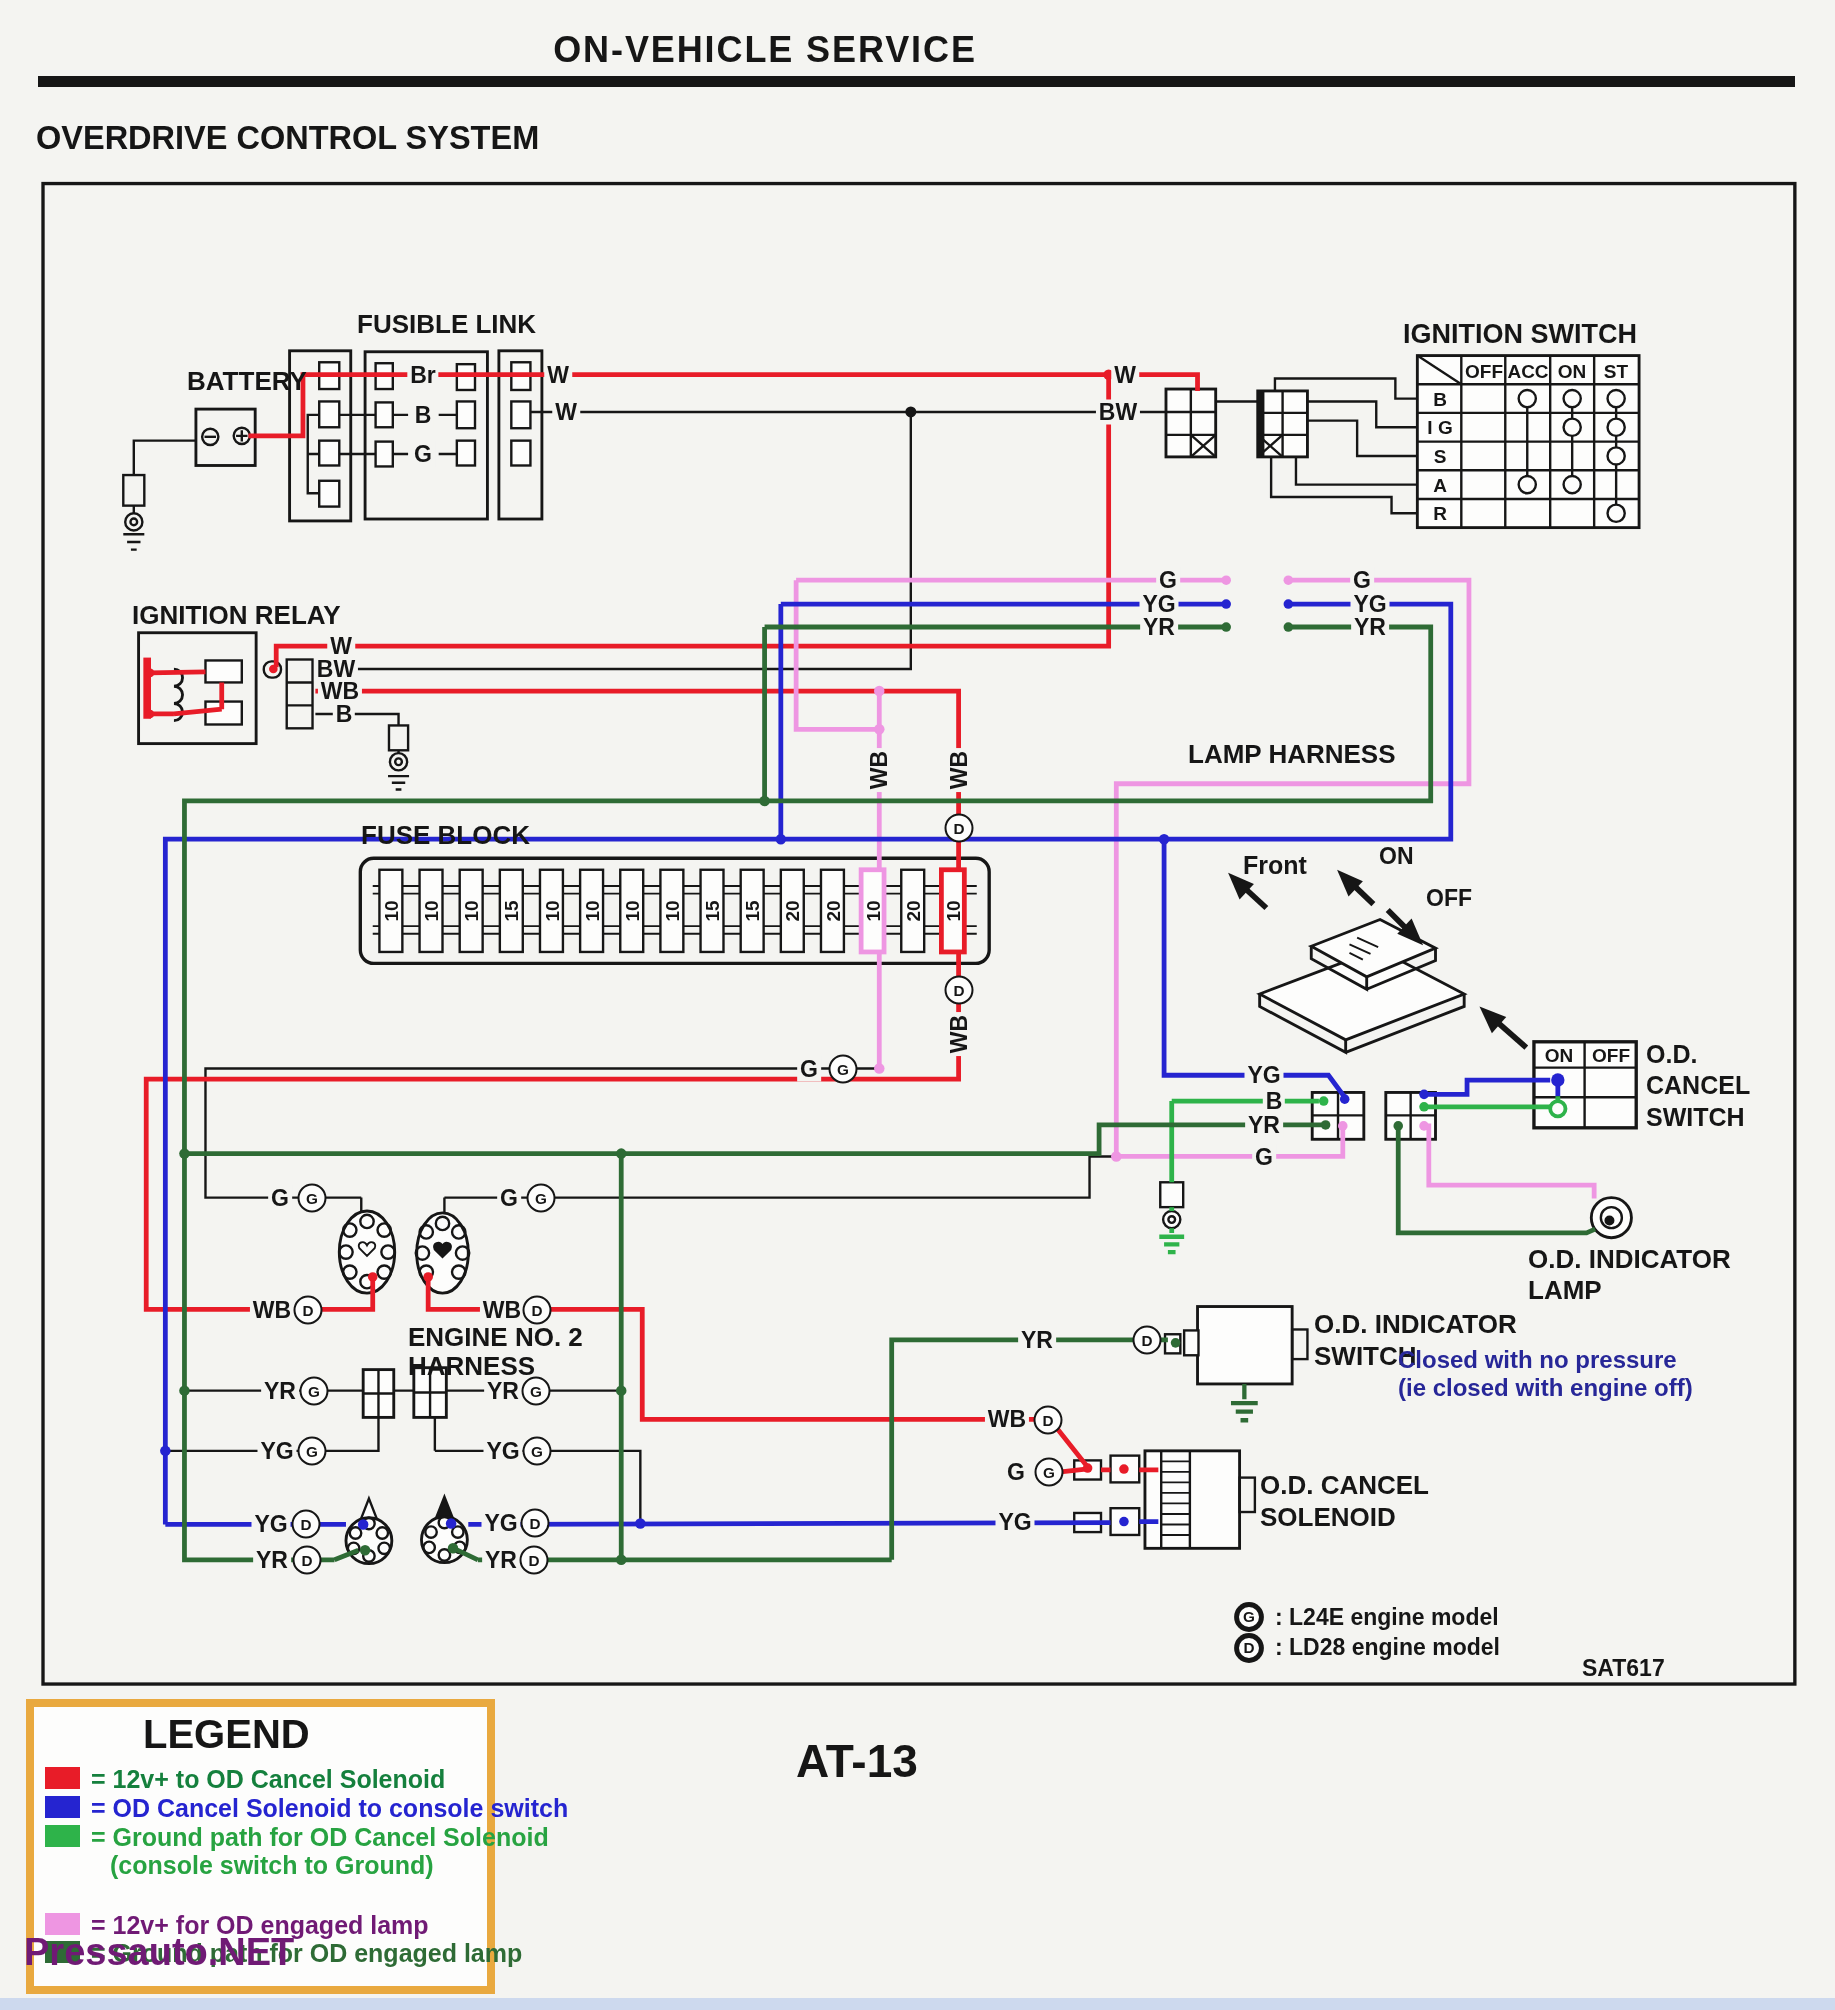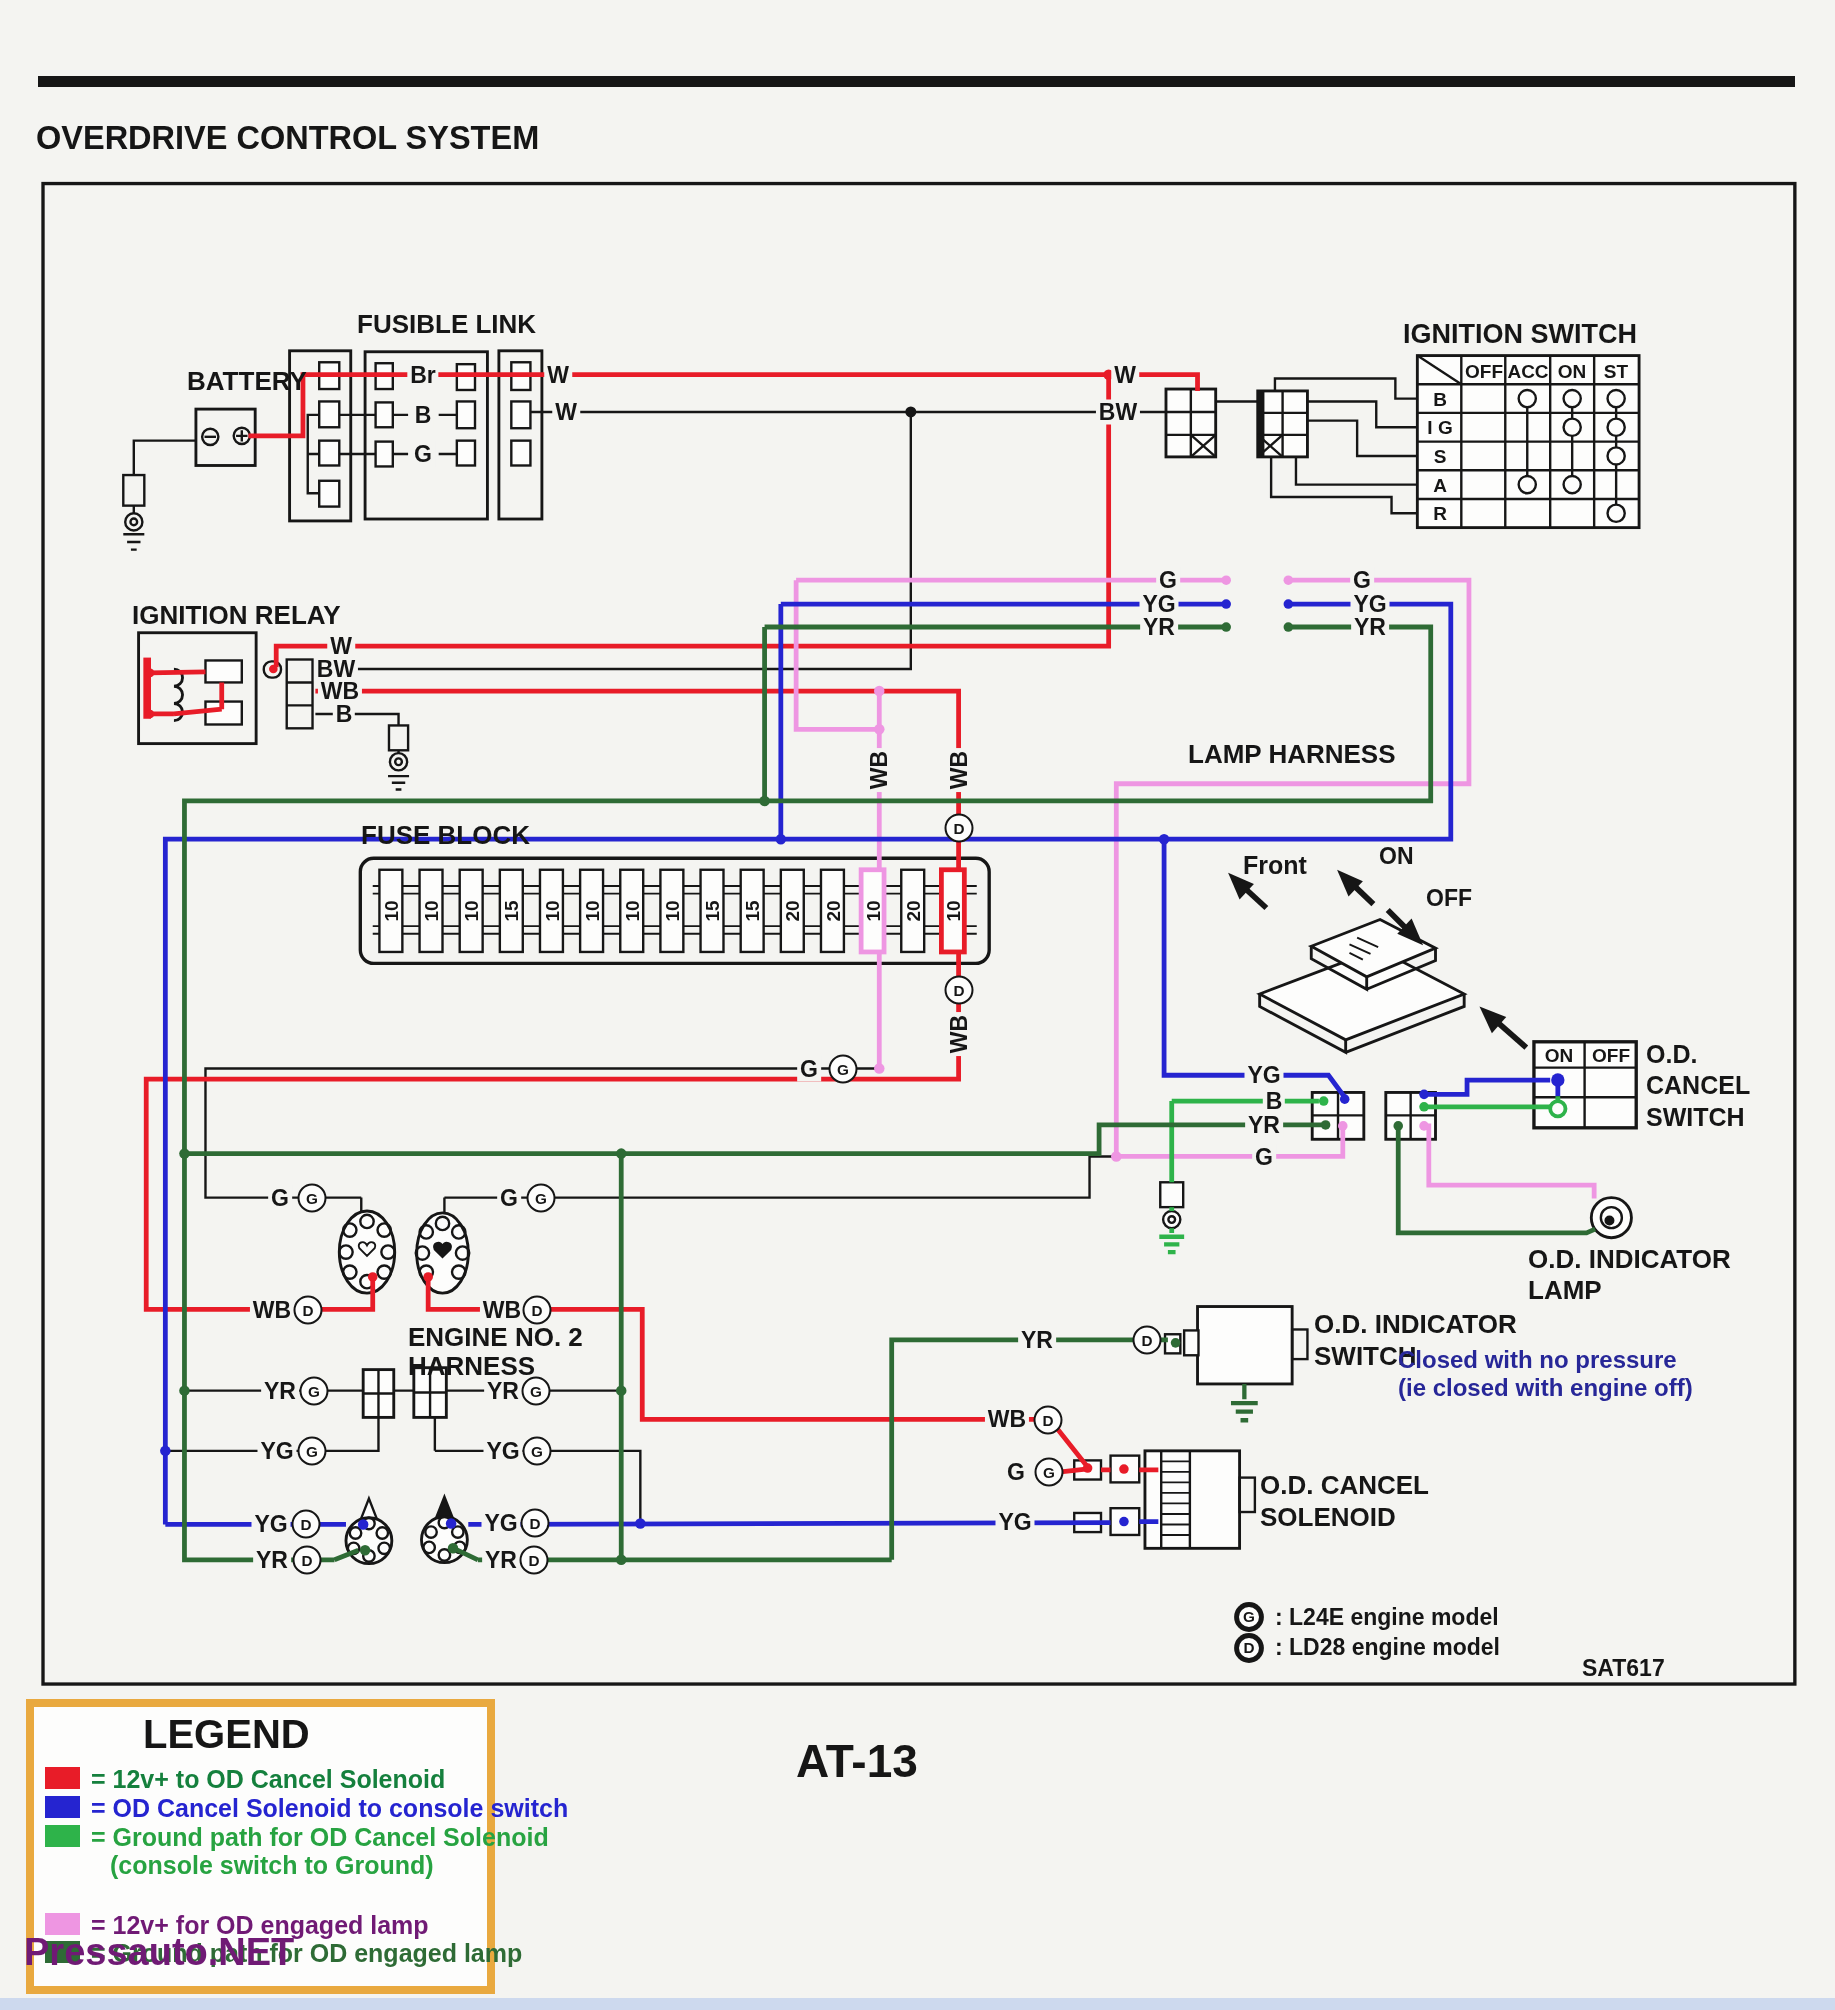--- a/index.html
+++ b/index.html
@@ -308,20 +308,21 @@
     <circle cx="650" cy="1455" r="5.5" fill="#2e6b35" stroke="none"></circle>
     <circle cx="650" cy="1632" r="5.5" fill="#2e6b35" stroke="none"></circle>
     <circle cx="382" cy="1622" r="5.5" fill="#2e6b35" stroke="none"></circle>
     <circle cx="474" cy="1620" r="5.5" fill="#2e6b35" stroke="none"></circle>
     <circle cx="1387" cy="1177" r="5" fill="#2e6b35" stroke="none"></circle>
     <circle cx="1463" cy="1178" r="5" fill="#2e6b35" stroke="none"></circle>
     <circle cx="1230" cy="1405" r="5" fill="#2e6b35" stroke="none"></circle>
   </g>
 </svg>
 
+<div class="l f38 nobg" style="left:765px;top:50px">ON-VEHICLE SERVICE</div>
 <div class="bar" style="left:38px;top:76px;width:1757px;height:10.5px"></div>
 <div class="l f34 la" style="left:36px;top:122px">OVERDRIVE CONTROL SYSTEM</div>
 
 <div class="l f27 la" style="left:187px;top:368px">BATTERY</div>
 <div class="l f27 la" style="left:357px;top:311px">FUSIBLE LINK</div>
 <div class="l f28 la" style="left:1403px;top:321px">IGNITION SWITCH</div>
 <div class="l f27 la" style="left:132px;top:602px">IGNITION RELAY</div>
 <div class="l f27 la" style="left:361px;top:822px">FUSE BLOCK</div>
 <div class="l f27 la" style="left:1188px;top:741px">LAMP HARNESS</div>
 <div class="l f27 la" style="left:408px;top:1324px">ENGINE NO. 2</div>

